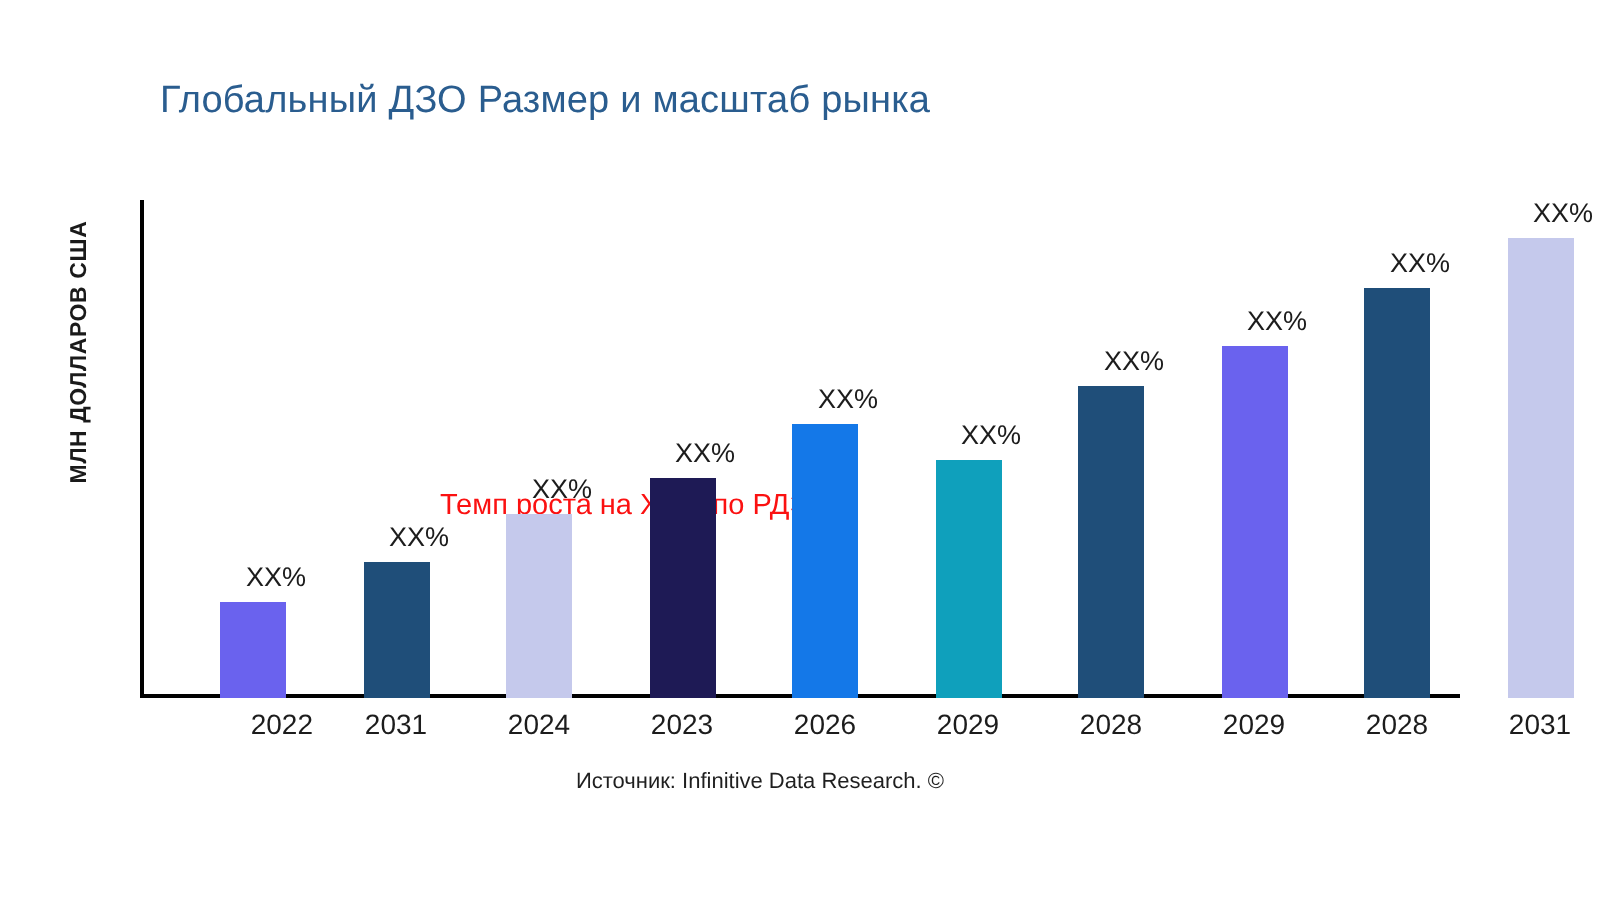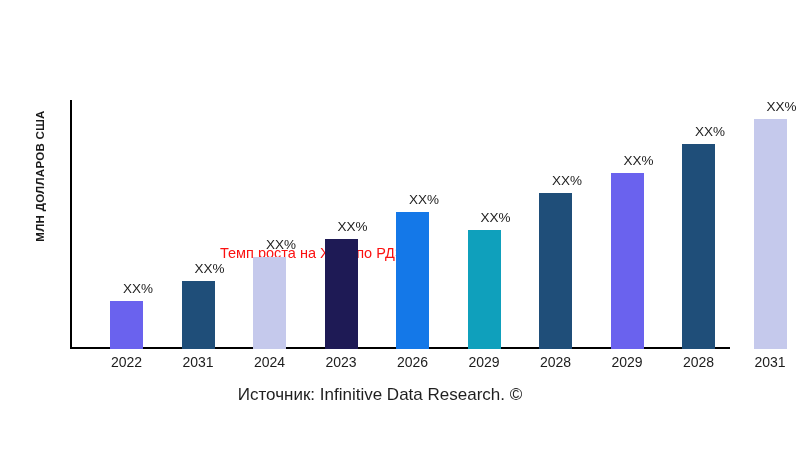--- a/index.html
+++ b/index.html
@@ -126,29 +126,30 @@
     color: #1c1c1c;
   }
 
   
   #source-note {
     position: absolute;
     left: 0;
     top: 385px;
     width: 760px;
     text-align: center;
-    font-size: 17px;
+    font-size: 11px;
     color: #1f1f1f;
   }
 </style>
 </head>
 <body>
 
 <div id="chart-figure">
 
+  <div id="chart-title">Глобальный ДЗО Размер и масштаб рынка</div>
 
   <div id="y-axis-label">МЛН ДОЛЛАРОВ США</div>
 
   <div id="plot-area">
     <div id="y-axis-line"></div>
     <div id="x-axis-line"></div>
 
     <div id="growth-annotation">Темп роста на XX% по РДЭ</div>
 
     <div id="bars-container">
@@ -189,21 +190,21 @@
           <div class="bar-value-label" style="bottom: 210px;">XX%</div>
         </div>
         <div class="bar-group" style="left: 683.5px; height: 249px;">
           <div class="bar-rect" style="height: 230px; background: rgb(197, 201, 236);"></div>
           <div class="bar-value-label" style="bottom: 235px;">XX%</div>
         </div>
       </div>
   </div>
 
   <div id="x-tick-row">
-      <div class="x-tick-label" style="left: 40px;">2022</div>
+      <div class="x-tick-label" style="left: 40px; text-align: right;">2022</div>
       <div class="x-tick-label" style="left: 111.5px;">2031</div>
       <div class="x-tick-label" style="left: 183px;">2024</div>
       <div class="x-tick-label" style="left: 254.5px;">2023</div>
       <div class="x-tick-label" style="left: 326px;">2026</div>
       <div class="x-tick-label" style="left: 397.5px;">2029</div>
       <div class="x-tick-label" style="left: 469px;">2028</div>
       <div class="x-tick-label" style="left: 540.5px; text-align: center;">2029</div>
       <div class="x-tick-label" style="left: 612px;">2028</div>
       <div class="x-tick-label" style="left: 683.5px;">2031</div>
     </div>

